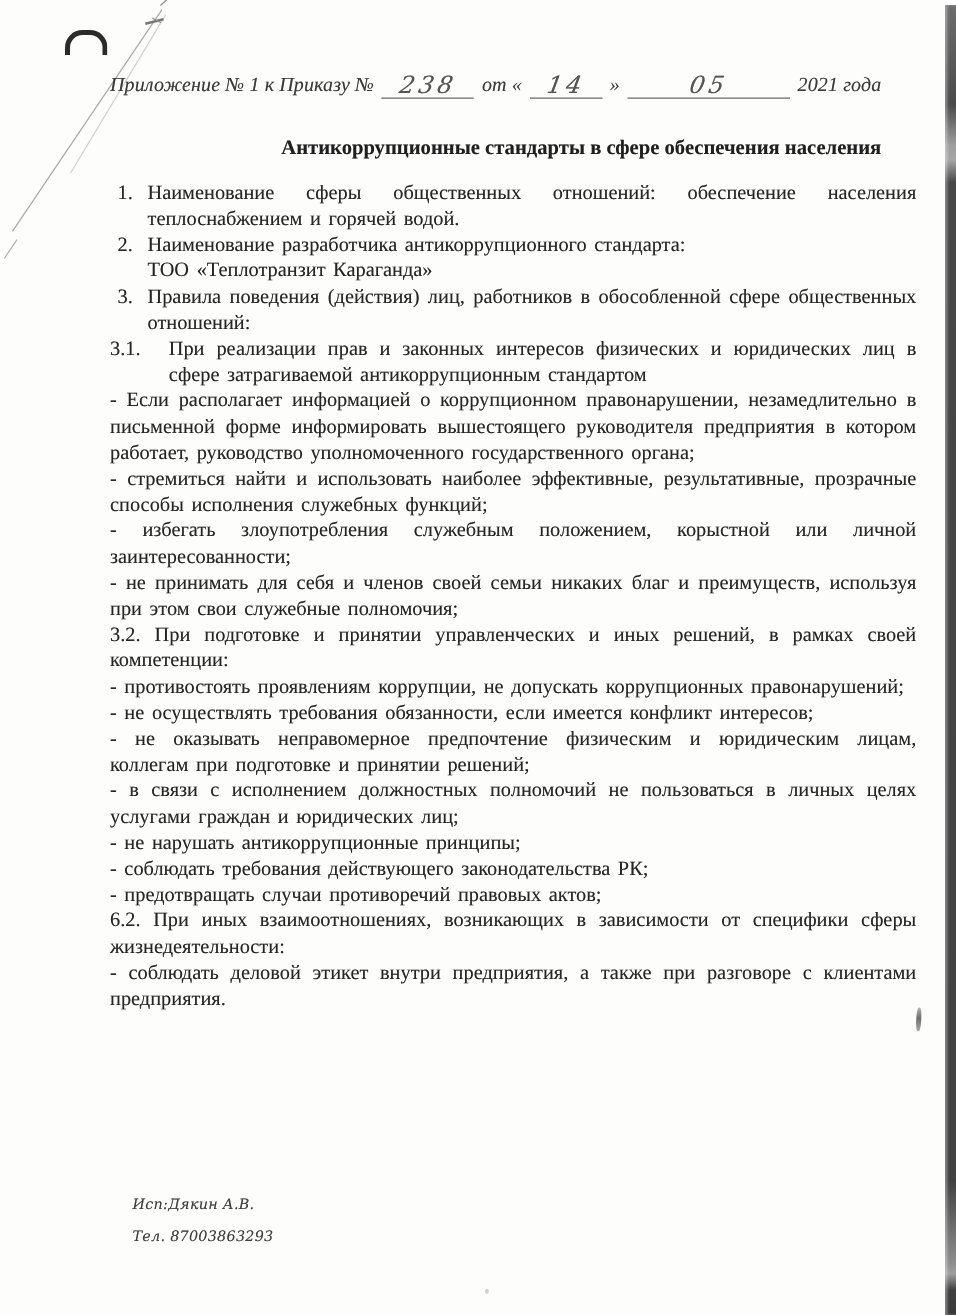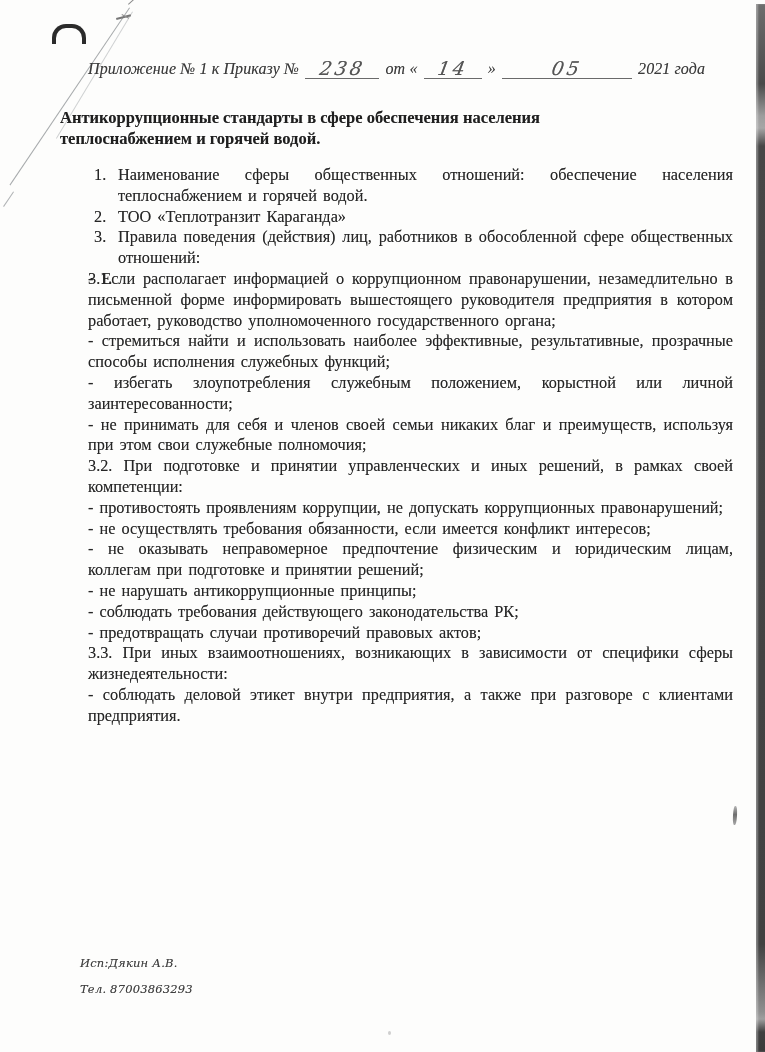--- a/index.html
+++ b/index.html
@@ -57,36 +57,36 @@
   .fill-day    { width:58px; }
   .fill-month  { width:130px; }
   .handwriting {
     font-family:"DejaVu Serif", serif; font-style:italic;
     font-size:19px; color:#555; letter-spacing:3px;
     display:inline-block; transform:skewX(-10deg) translateY(1px);
   }
 
   .doc-title {
     margin-top:28px; transform:translateX(-28px);
-    text-align:left; font-weight:bold;
+    text-align:right; font-weight:bold;
     font-size:16.5px; line-height:21px; color:#1f1f1f;
   }
 
   .doc-body { margin-top:16px; font-size:16.3px; line-height:20.8px; word-spacing:2px; }
 
   .num-item { position:relative; padding-left:30px; text-align:justify; }
   .num-item .num { position:absolute; left:6px; }
   .block { display:block; }
 
   .para { margin:0; text-align:justify; }
   .para.hang { position:relative; padding-left:47px; }
   .hang-num { position:absolute; left:0; }
 
   .doc-footer {
-    position:absolute; left:80px; top:956px;
+    position:absolute; left:106px; top:956px;
     font-family:"DejaVu Serif", serif; font-style:italic;
     font-size:11.5px; color:#3f3f3f; letter-spacing:0.2px;
   }
   .doc-footer .phone { margin-top:12px; }
 </style>
 </head>
 <body>
 
 <div class="scan">
 
@@ -109,54 +109,56 @@
       <span>от</span>
       <span>«</span>
       <span class="fill-line fill-day"><span class="handwriting">14</span></span>
       <span>»</span>
       <span class="fill-line fill-month"><span class="handwriting">05</span></span>
       <span>2021 года</span>
     </div>
 
     <div class="doc-title">
       <span class="block">Антикоррупционные стандарты в сфере обеспечения населения</span>
-      <span class="block">теплоснабжением и горячей водой.</span>
     </div>
 
     <div class="doc-body">
 
       <div class="num-item">
         <span class="num">1.</span>
         <span>Наименование сферы общественных отношений: обеспечение населения теплоснабжением и горячей водой.</span>
       </div>
       <div class="num-item">
         <span class="num">2.</span>
+        <span class="block">Наименование разработчика антикоррупционного стандарта:</span>
         <span class="block">ТОО «Теплотранзит Караганда»</span>
       </div>
       <div class="num-item">
         <span class="num">3.</span>
         <span>Правила поведения (действия) лиц, работников в обособленной сфере общественных отношений:</span>
       </div>
 
       <p class="para hang">
         <span class="hang-num">3.1.</span>
+        <span>При реализации прав и законных интересов физических и юридических лиц в сфере затрагиваемой антикоррупционным стандартом</span>
       </p>
 
       <p class="para">- Если располагает информацией о коррупционном правонарушении, незамедлительно в письменной форме информировать вышестоящего руководителя предприятия в котором работает, руководство уполномоченного государственного органа;</p>
       <p class="para">- стремиться найти и использовать наиболее эффективные, результативные, прозрачные способы исполнения служебных функций;</p>
       <p class="para">- избегать злоупотребления служебным положением, корыстной или личной заинтересованности;</p>
       <p class="para">- не принимать для себя и членов своей семьи никаких благ и преимуществ, используя при этом свои служебные полномочия;</p>
       <p class="para">3.2. При подготовке и принятии управленческих и иных решений, в рамках своей компетенции:</p>
       <p class="para">- противостоять проявлениям коррупции, не допускать коррупционных правонарушений;</p>
       <p class="para">- не осуществлять требования обязанности, если имеется конфликт интересов;</p>
       <p class="para">- не оказывать неправомерное предпочтение физическим и юридическим лицам, коллегам при подготовке и принятии решений;</p>
+      <p class="para">- в связи с исполнением должностных полномочий не пользоваться в личных целях услугами граждан и юридических лиц;</p>
       <p class="para">- не нарушать антикоррупционные принципы;</p>
       <p class="para">- соблюдать требования действующего законодательства РК;</p>
       <p class="para">- предотвращать случаи противоречий правовых актов;</p>
-      <p class="para">3.3. При иных взаимоотношениях, возникающих в зависимости от специфики сферы жизнедеятельности:</p>
+      <p class="para">6.2. При иных взаимоотношениях, возникающих в зависимости от специфики сферы жизнедеятельности:</p>
       <p class="para">- соблюдать деловой этикет внутри предприятия, а также при разговоре с клиентами предприятия.</p>
 
     </div>
   </div>
 
   <div class="doc-footer">
     <div>Исп:Дякин А.В.</div>
     <div class="phone">Тел. 87003863293</div>
   </div>
 

